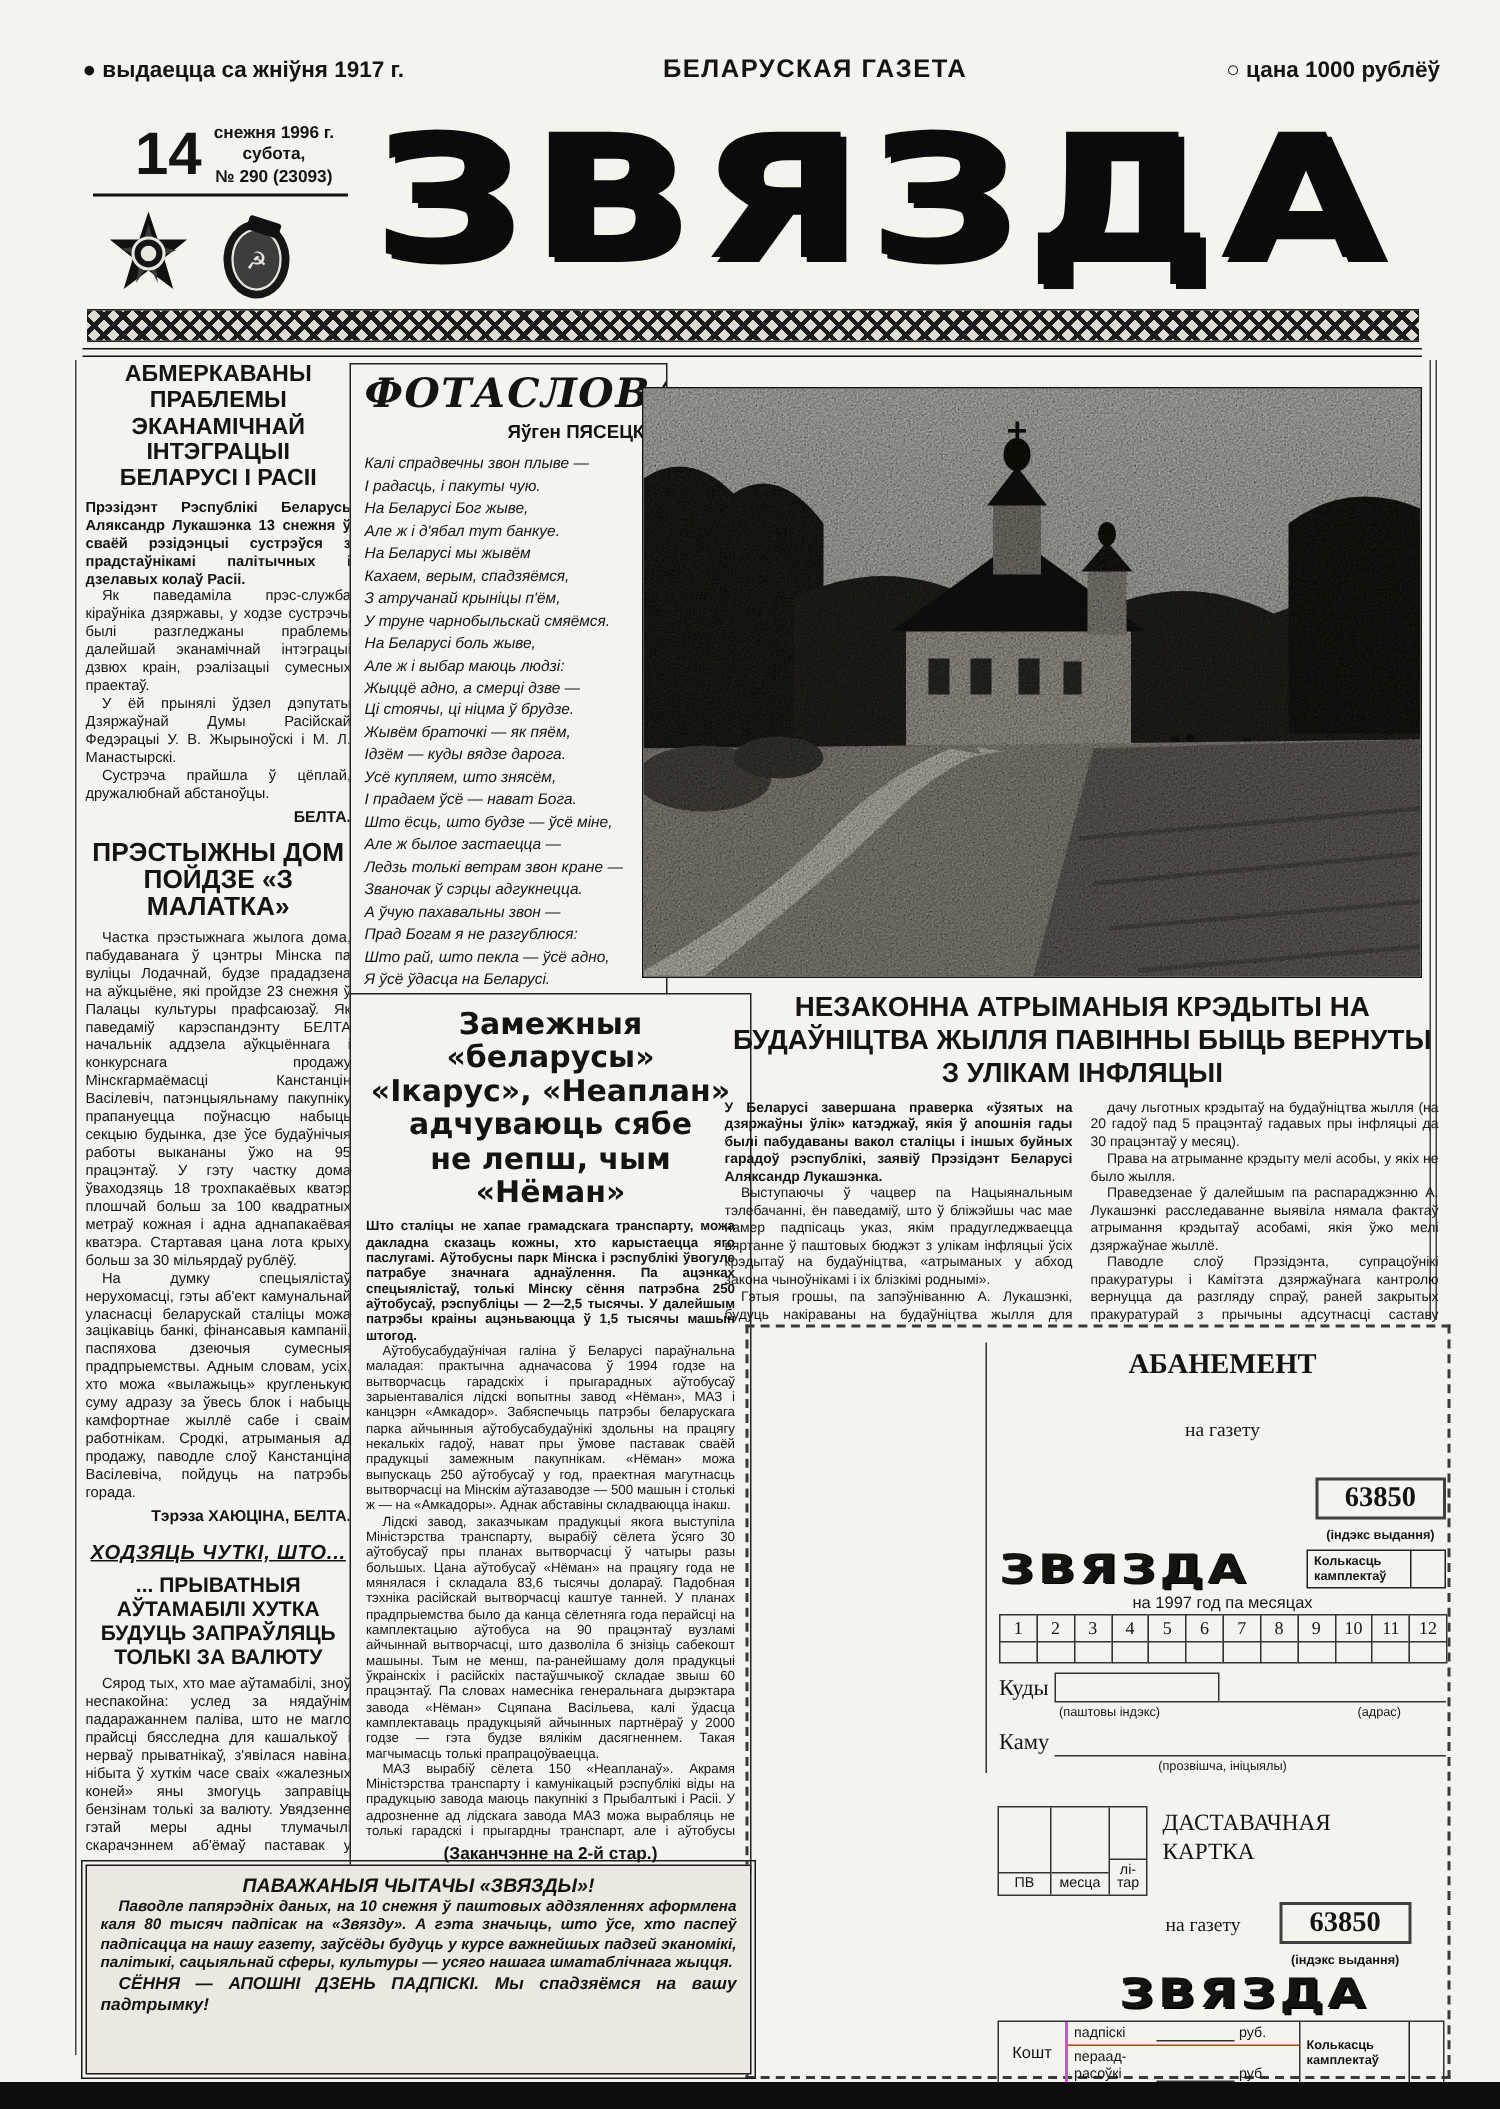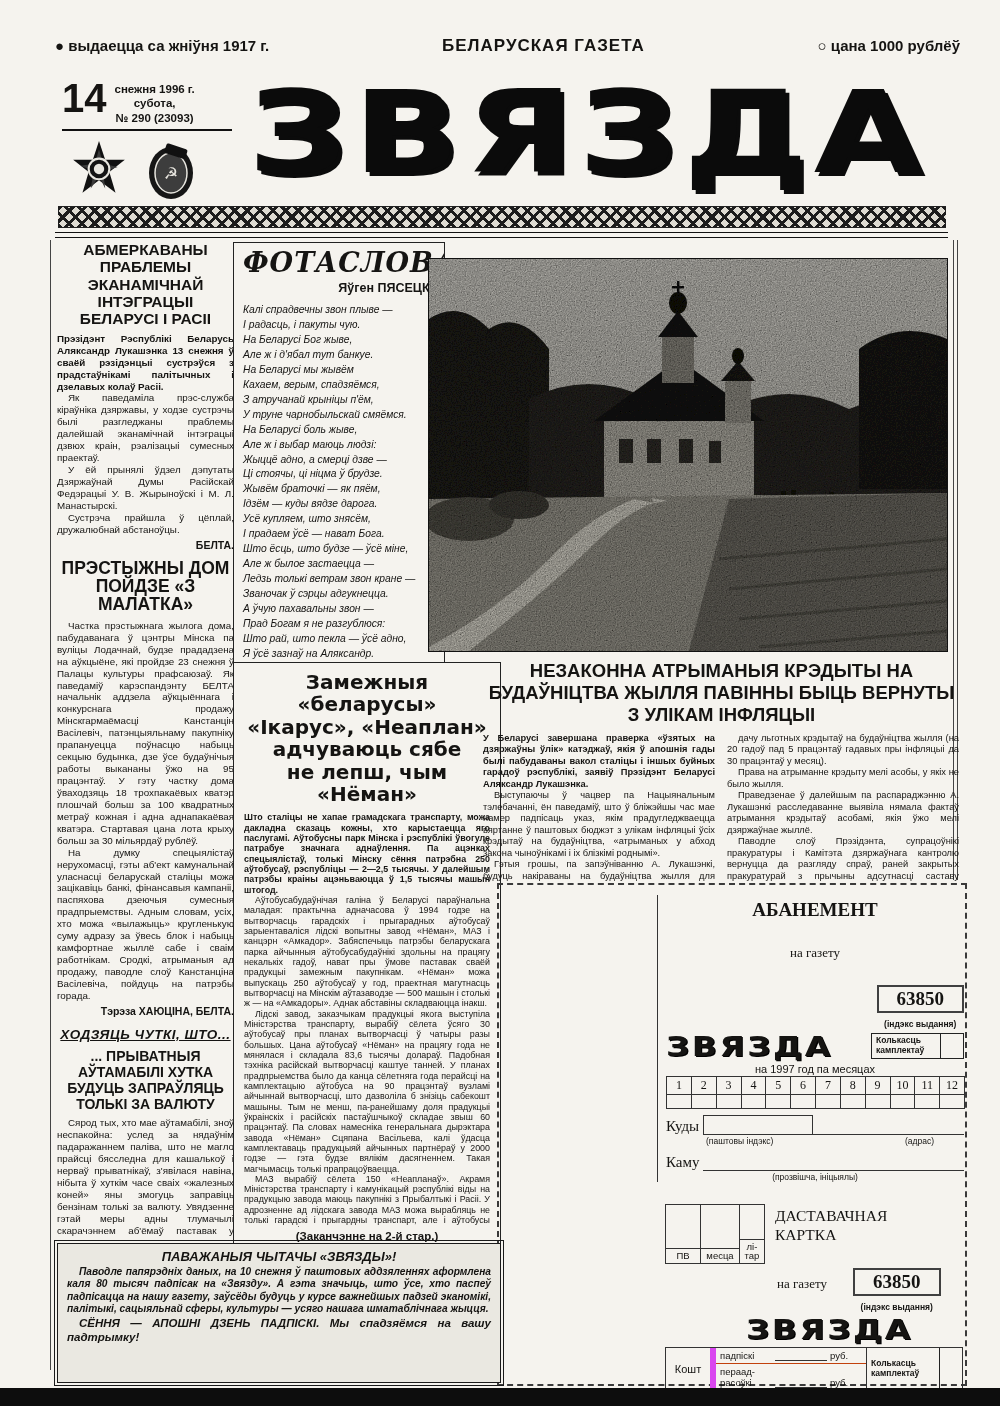--- a/index.html
+++ b/index.html
@@ -6,21 +6,21 @@
   body{width:1000px;height:1406px;position:relative;background:#f5f3ee;color:#151412;
        font-family:"Liberation Sans",sans-serif;overflow:hidden;}
   .abs{position:absolute;}
   .serif{font-family:"Liberation Serif",serif;}
   
   .topbar{left:55px;top:36px;width:905px;display:flex;justify-content:space-between;align-items:baseline;
           font-weight:bold;font-size:15px;}
   .topbar .center{font-size:17px;letter-spacing:1px;}
   
   .dateblock{left:62px;top:80px;width:170px;}
-  .daterow{display:flex;gap:8px;align-items:flex-start;}
+  .daterow{display:flex;gap:8px;align-items:center;margin-left:28px;}
   .bigday{font-size:40px;font-weight:bold;line-height:.9;}
   .datelines{font-size:11.5px;font-weight:bold;text-align:center;line-height:1.25;padding-top:2px;}
   .daterule{border-top:2px solid #111;margin-top:4px;width:170px;}
   .medals{display:flex;gap:14px;margin-top:8px;margin-left:6px;}
   .logo{left:248px;top:76px;font-size:108px;font-weight:900;font-family:"DejaVu Sans",sans-serif;
         letter-spacing:4px;transform:scaleX(1.30) scaleY(1.06);transform-origin:left top;line-height:1;
         color:#0b0b0b;text-shadow:3px 3px 0 #0b0b0b;}
   .ornament{left:58px;top:206px;width:888px;height:20px;
      background:
        repeating-linear-gradient(45deg,#1c1c1c 0 3px,rgba(0,0,0,0) 3px 9px),
@@ -91,21 +91,21 @@
   
   .dc-top{display:flex;gap:10px;margin-top:2px;}
   .dc-grid{display:flex;border:1px solid #333;height:58px;}
   .dc-grid>div{border-right:1px solid #333;display:flex;flex-direction:column;}
   .dc-grid>div:last-child{border-right:none;}
   .dc-cell-top{flex:1;border-bottom:1px solid #333;min-height:34px;}
   .dc-cell-lbl{font-size:9.5px;padding:2px 3px;text-align:center;line-height:1.0;}
   .dc-title{font-family:"Liberation Serif",serif;font-weight:normal;font-size:15.5px;line-height:1.25;padding-top:2px;}
   .dc-gazrow{display:flex;align-items:baseline;gap:8px;margin-top:4px;}
   .kosht-tbl{display:flex;border:1px solid #333;margin-top:4px;align-items:stretch;}
-  .kosht-cell{width:44px;display:flex;align-items:center;justify-content:center;font-size:11px;border-right:6px solid #d946ef;}
+  .kosht-cell{width:44px;display:flex;align-items:center;justify-content:center;font-size:11px;border-right:2px solid #d946ef;}
   .kosht-mid{flex:1;}
   .kosht-row{display:flex;align-items:flex-end;font-size:9.5px;padding:2px 4px;gap:3px;}
   .kosht-row+.kosht-row{border-top:1px solid #c2410c;}
   .blankline{border-bottom:1px solid #333;width:52px;height:10px;}
   .kosht-qty{display:flex;border-left:1px solid #333;}
   .dc-kudy{margin-left:10px;width:444px;margin-top:8px;}
   
   .readers{left:57px;top:1243px;width:424px;height:128px;border:1px solid #1a1a1a;outline:1px solid #1a1a1a;
            outline-offset:2px;background:#eae8e1;padding:5px 9px;overflow:hidden;}
   .r-title{text-align:center;font-weight:bold;font-style:italic;font-size:13px;margin-bottom:2px;}
@@ -203,21 +203,21 @@
       <div class="poem-line">Ідзём — куды вядзе дарога.</div>
       <div class="poem-line">Усё купляем, што знясём,</div>
       <div class="poem-line">І прадаем ўсё — нават Бога.</div>
       <div class="poem-line">Што ёсць, што будзе — ўсё міне,</div>
       <div class="poem-line">Але ж былое застаецца —</div>
       <div class="poem-line">Ледзь толькі ветрам звон кране —</div>
       <div class="poem-line">Званочак ў сэрцы адгукнецца.</div>
       <div class="poem-line">А ўчую пахавальны звон —</div>
       <div class="poem-line">Прад Богам я не разгублюся:</div>
       <div class="poem-line">Што рай, што пекла — ўсё адно,</div>
-      <div class="poem-line">Я ўсё зазнаў на Аляксандр.</div>
+      <div class="poem-line">Я ўсё ўдасца на Беларусі.</div>
     </div>
 </div>
 
 <div class="abs photo">
   <svg width="518" height="392" viewBox="0 0 518 392" preserveAspectRatio="none">
     <defs>
       <linearGradient id="sky" x1="0" y1="0" x2="0" y2="1">
         <stop offset="0" stop-color="#d3d1ca"></stop>
           <stop offset="1" stop-color="#b8b6ae"></stop>
       </linearGradient>

